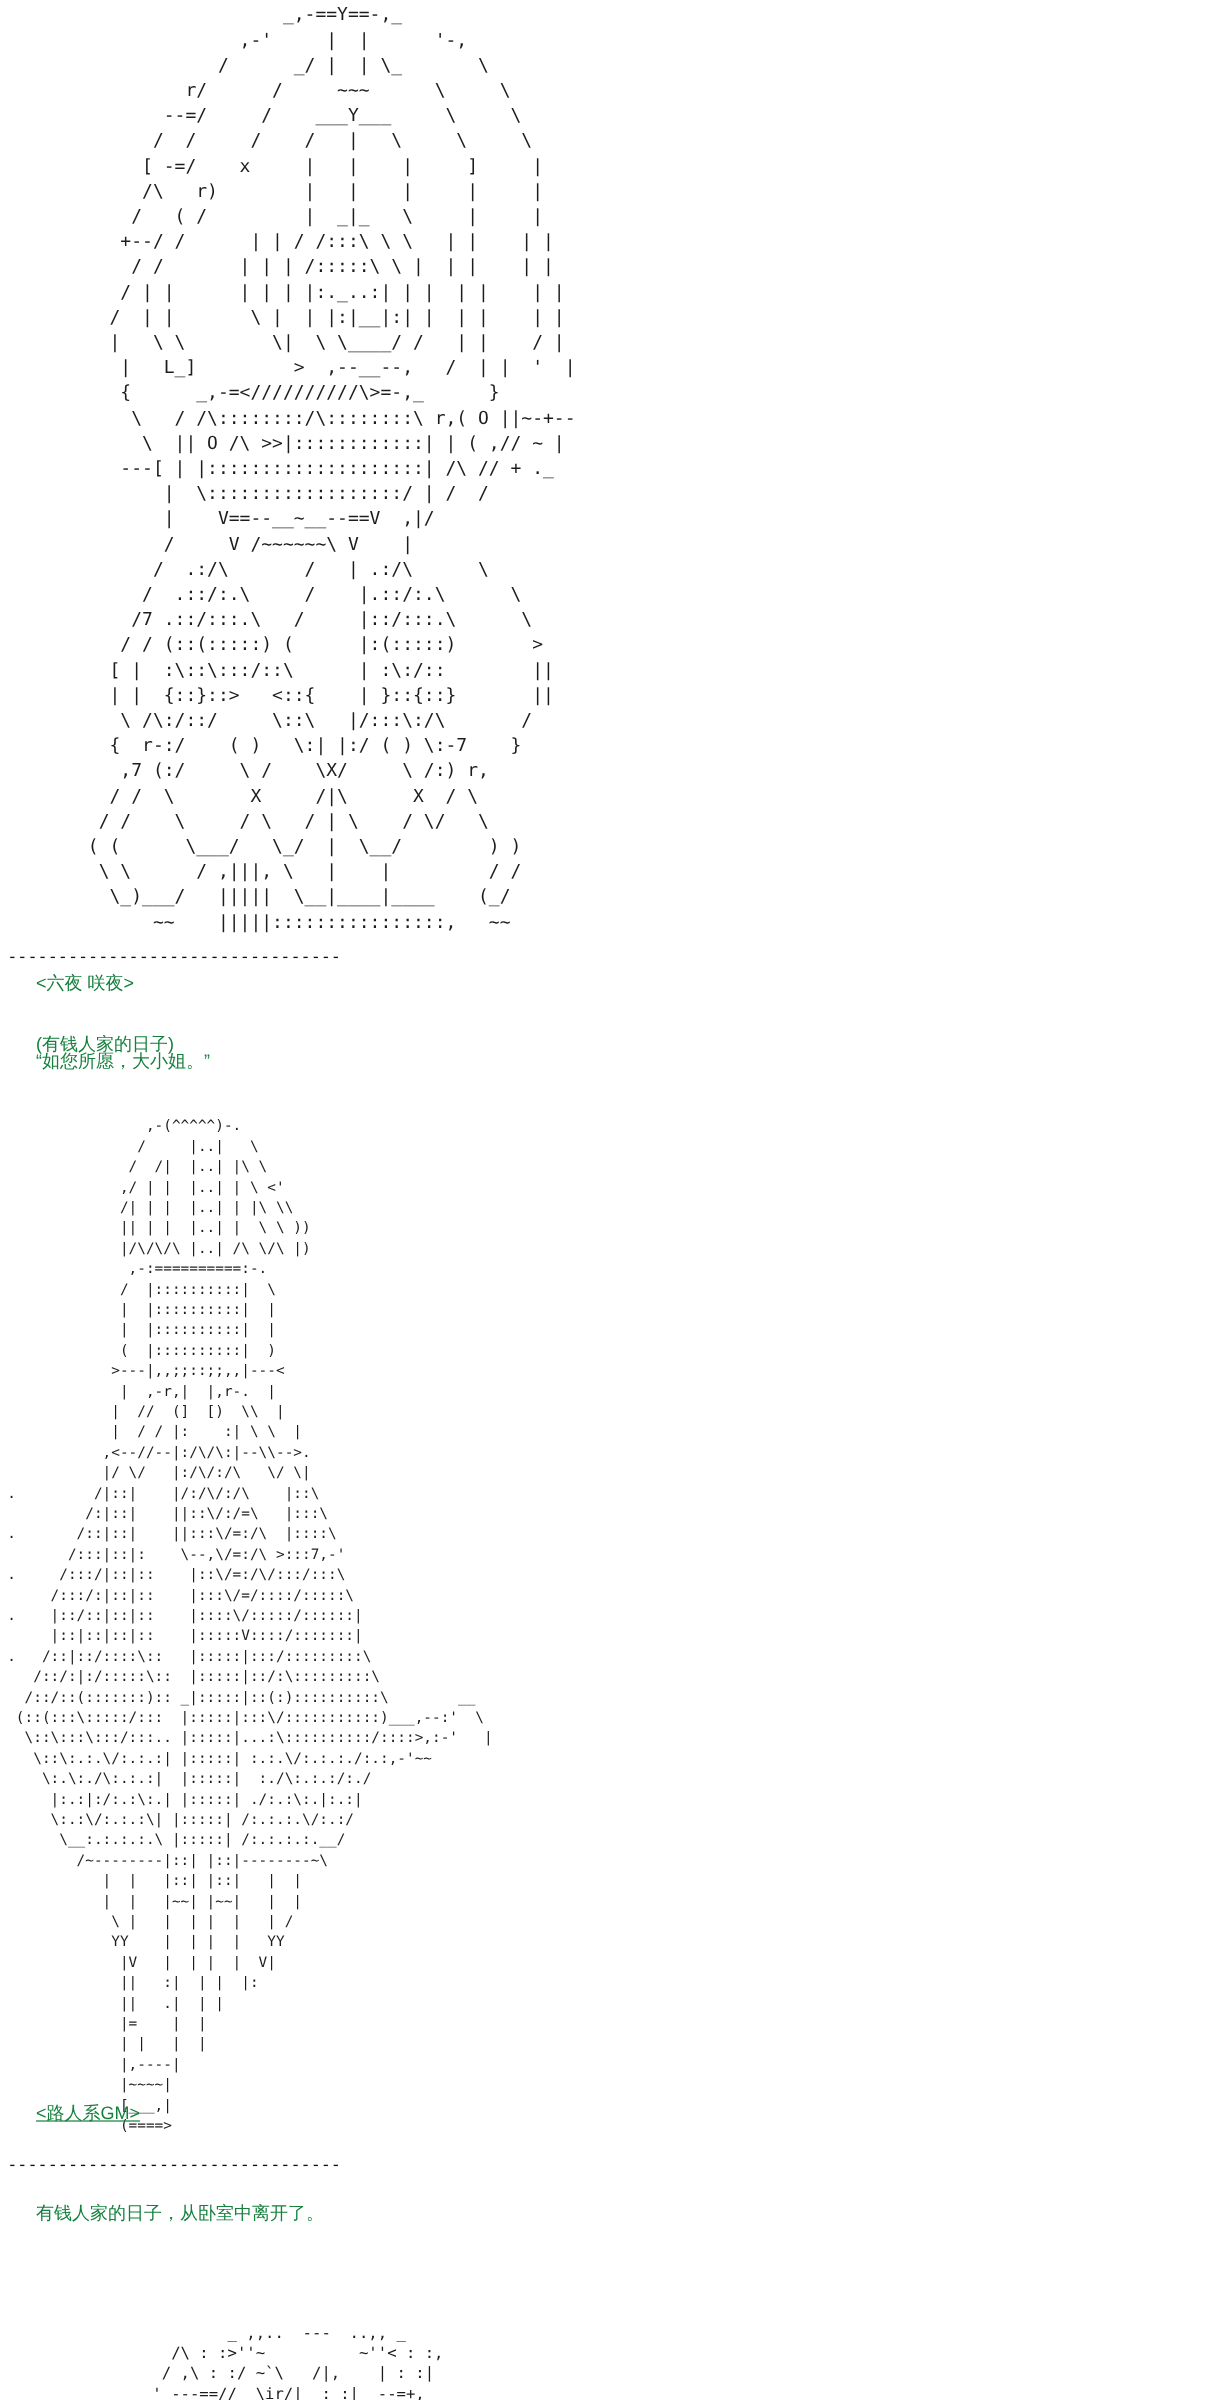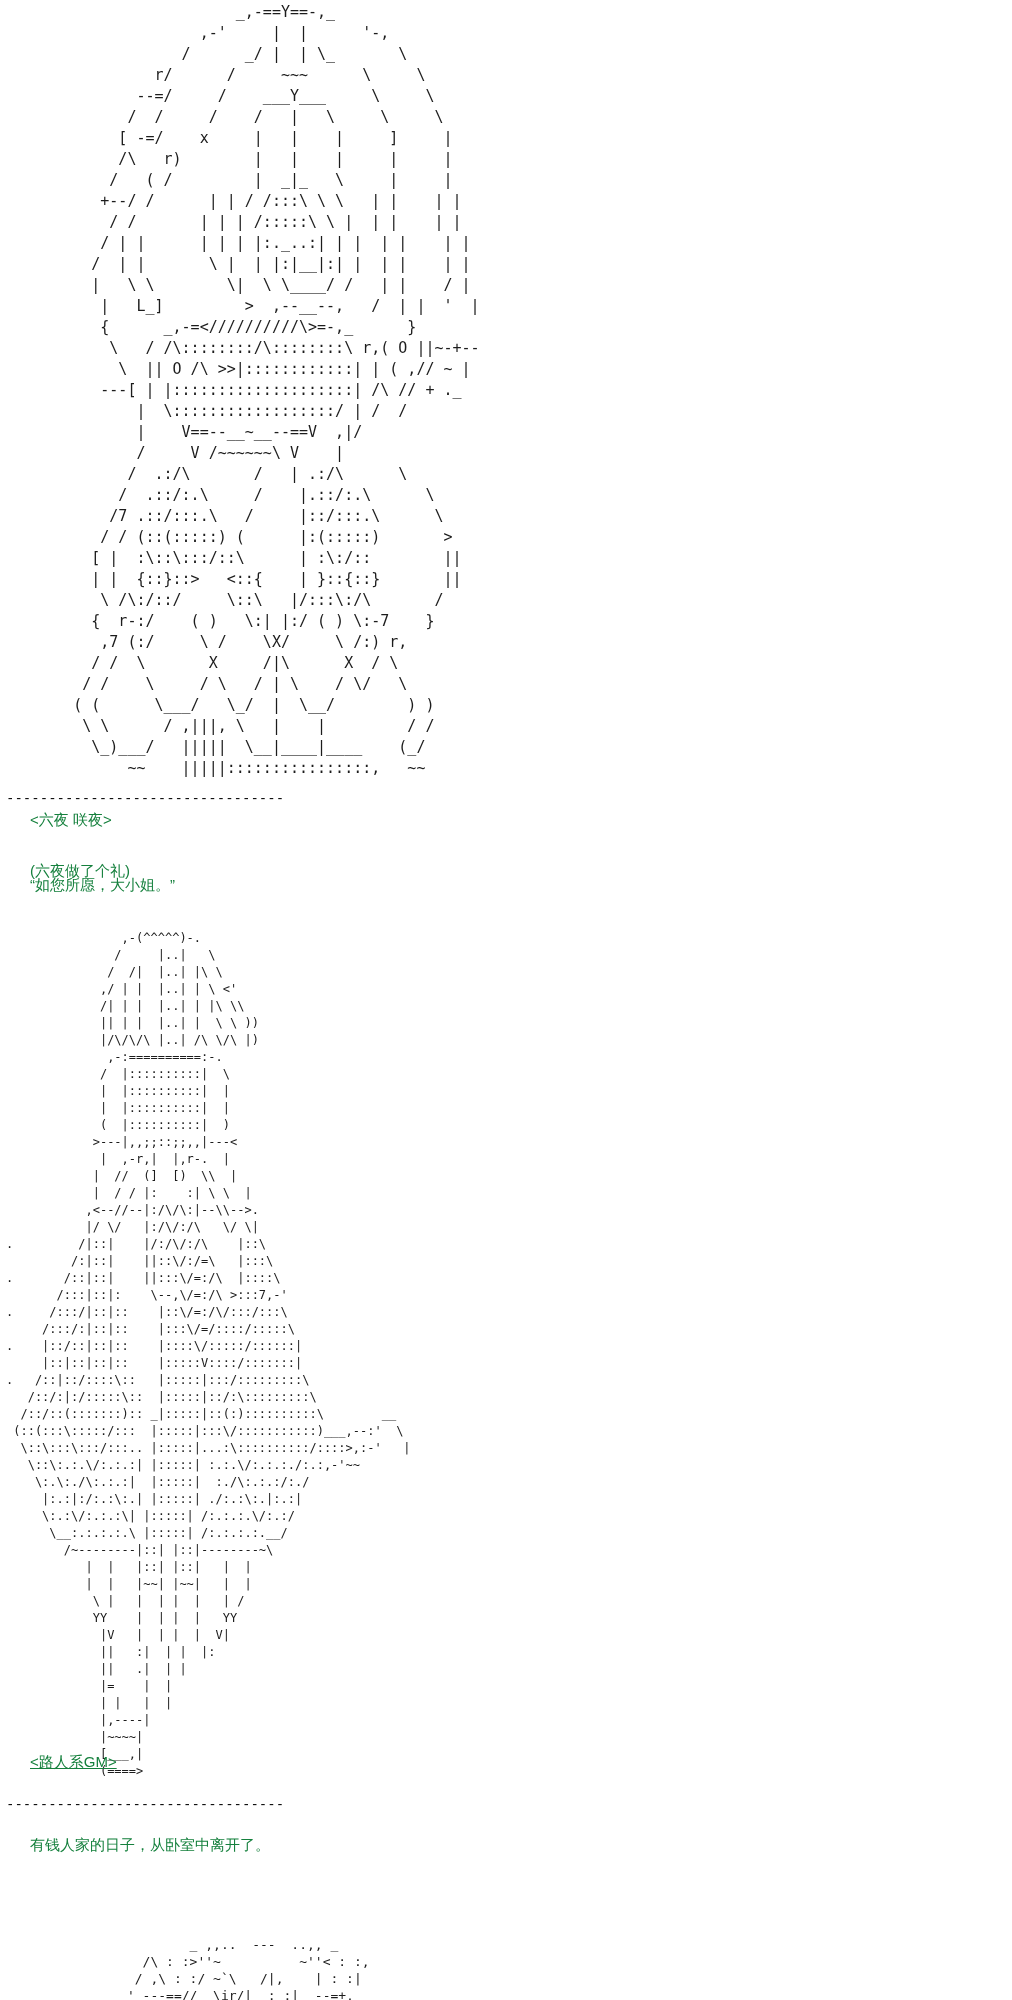--- a/index.html
+++ b/index.html
@@ -89,21 +89,21 @@
         \ \      / ,|||, \   |    |         / /
          \_)___/   |||||  \__|____|____    (_/
              ~~    |||||::::::::::::::::,   ~~</pre>
 
   <div class="sep" id="sep1">---------------------------------</div>
 
   <div class="txt" id="spk1">&lt;六夜 咲夜&gt;</div>
 
   <div class="txt" id="dlg1">“如您所愿，大小姐。”</div>
 
-  <div class="txt" id="note1">(六夜做了个礼)</div>
+  <div class="txt" id="note1">(有钱人家的日子)</div>
 
   <pre class="aa art2">                ,-(^^^^^)-.
                /     |..|   \
               /  /|  |..| |\ \
              ,/ | |  |..| | \ &lt;'
              /| | |  |..| | |\ \\
              || | |  |..| |  \ \ ))
              |/\/\/\ |..| /\ \/\ |)
               ,-:==========:-.
              /  |::::::::::|  \

